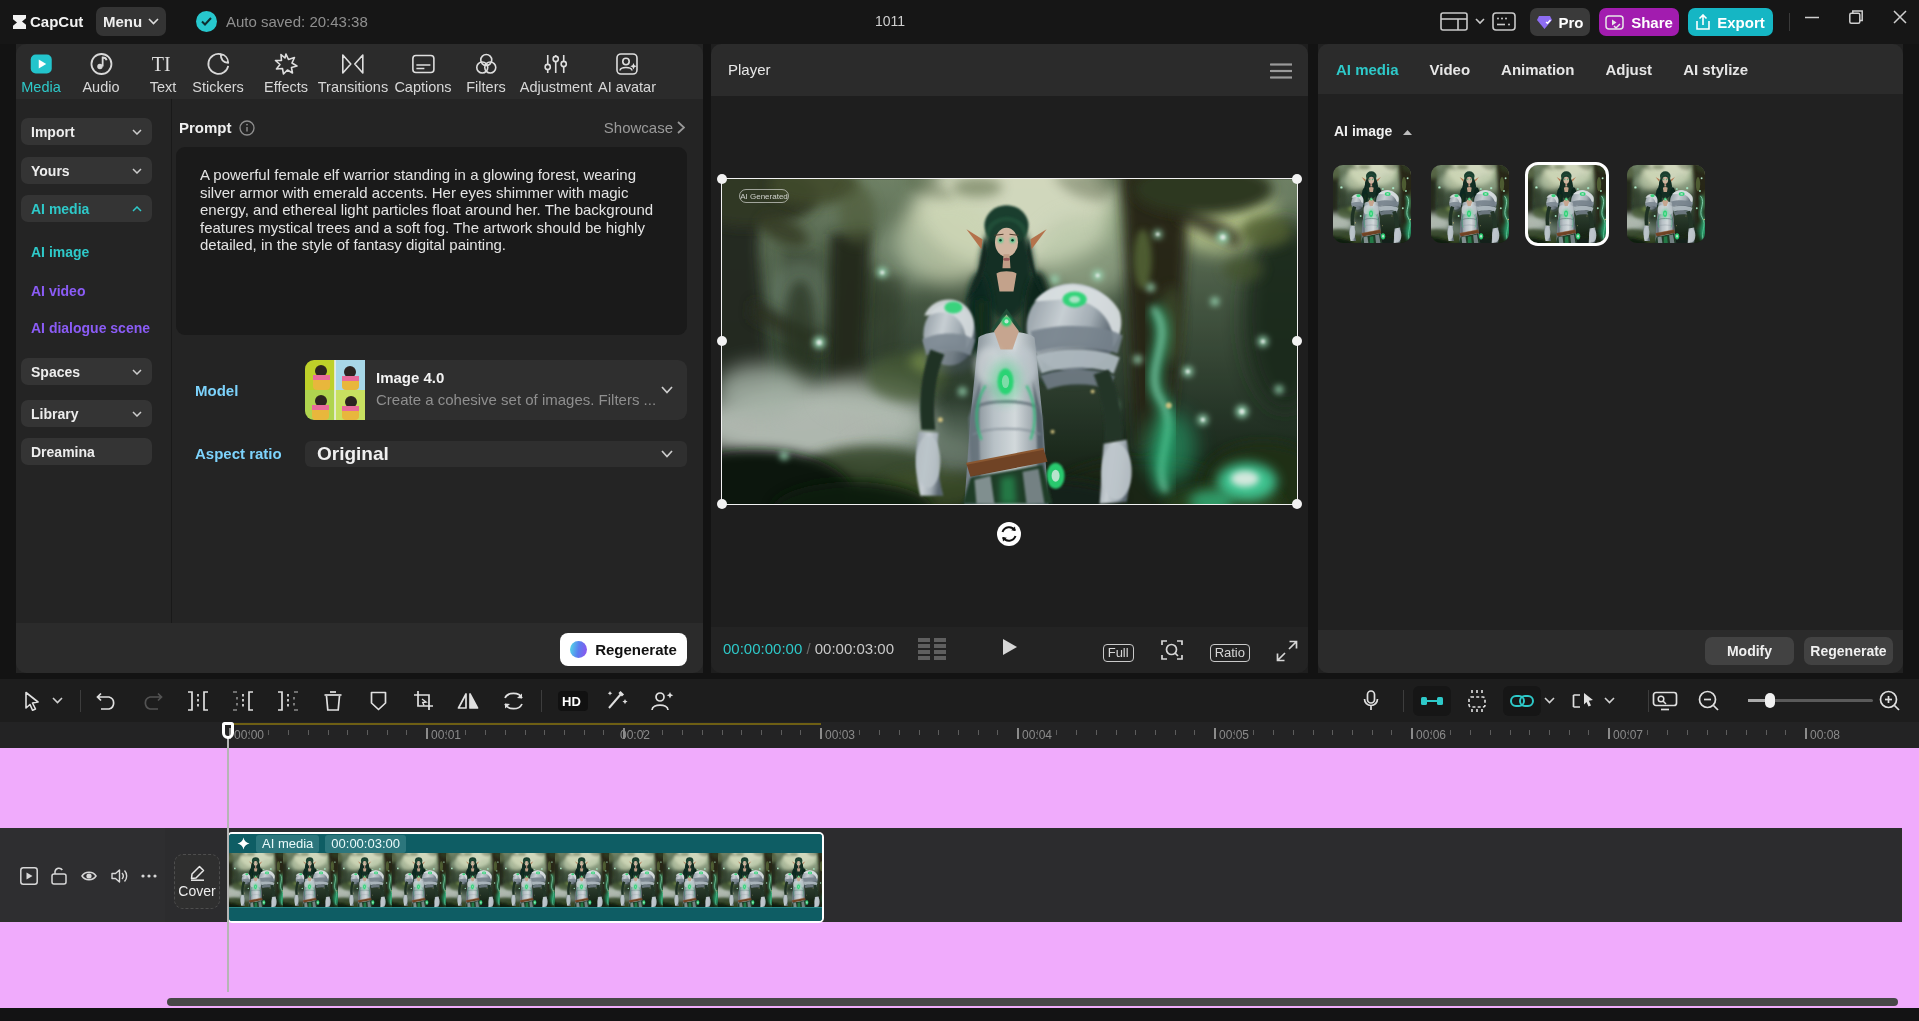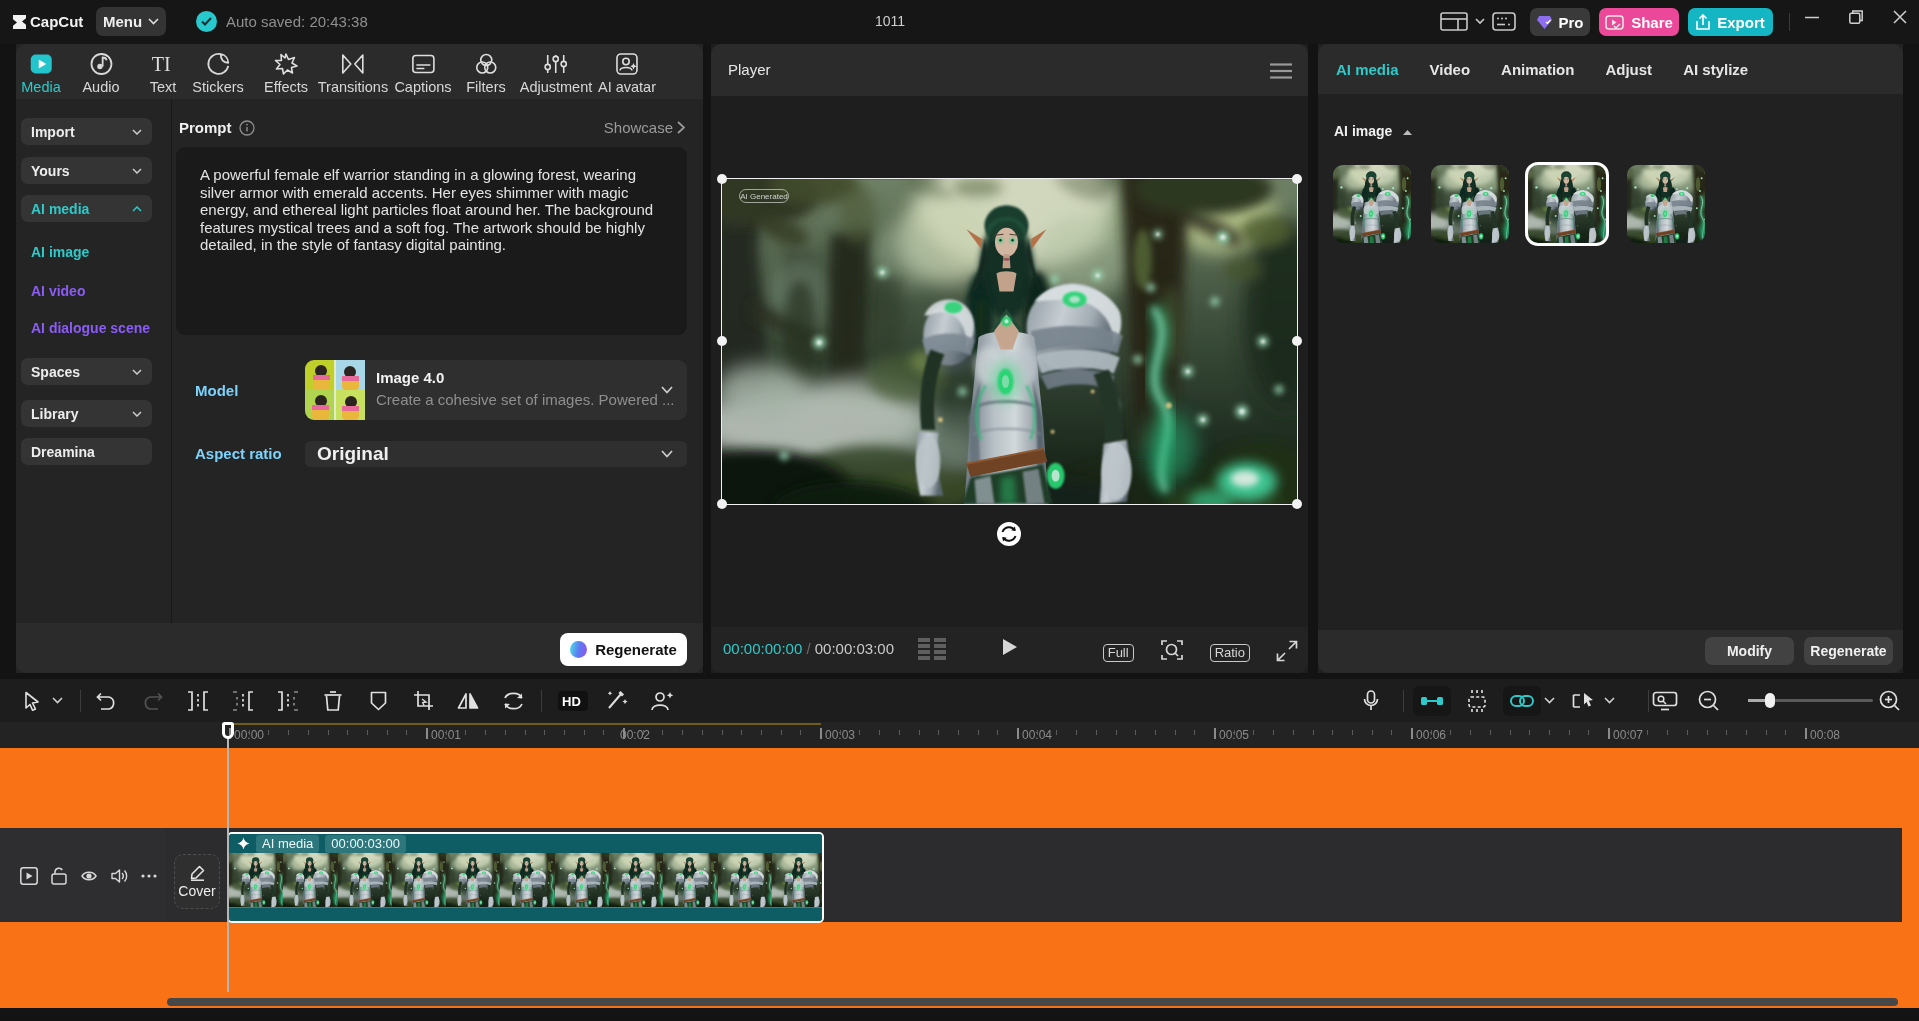--- a/index.html
+++ b/index.html
@@ -9,21 +9,21 @@
   .abs { position:absolute; }
   
   #topbar { position:absolute; left:0; top:0; width:1919px; height:44px; background:#161616; }
   .menu-btn { position:absolute; left:96px; top:7px; width:70px; height:29px; background:#343434;
     border-radius:7px; color:#eee; font-size:15px; font-weight:bold; display:flex; align-items:center; justify-content:center; gap:6px;}
   .autosave { position:absolute; left:196px; top:11px; display:flex; align-items:center; gap:9px; color:#8f8f8f; font-size:15px;}
   .chk { width:21px; height:21px; border-radius:50%; background:#27c8ce; display:flex; align-items:center; justify-content:center; }
   .title1011 { position:absolute; left:0; top:13px; width:1780px; text-align:center; color:#cfcfcf; font-size:14px; }
   .pro-btn{ position:absolute; left:1530px; top:8px; width:60px; height:28px; background:#3a3a3a; border-radius:7px;
     display:flex; align-items:center; justify-content:center; gap:5px; color:#fff; font-weight:bold; font-size:15px;}
-  .share-btn{ position:absolute; left:1599px; top:8px; width:80px; height:28px; background:#ec4899; border-radius:7px;
+  .share-btn{ position:absolute; left:1599px; top:8px; width:80px; height:28px; background:#a21caf; border-radius:7px;
     display:flex; align-items:center; justify-content:center; gap:7px; color:#fff; font-weight:bold; font-size:15px;}
   .export-btn{ position:absolute; left:1688px; top:8px; width:85px; height:28px; background:#15b6c4; border-radius:7px;
     display:flex; align-items:center; justify-content:center; gap:7px; color:#fff; font-weight:bold; font-size:15px;}
   .winbtns { position:absolute; right:12px; top:10px; display:flex; gap:30px; align-items:center; color:#cfcfcf; }
   #leftpanel { position:absolute; left:16px; top:44px; width:687px; height:629px; background:#242424; }
   #playerpanel { position:absolute; left:711px; top:44px; width:597px; height:629px; background:#1e1e1e; }
   #rightpanel { position:absolute; left:1318px; top:44px; width:585px; height:629px; background:#212121; }
   .panelhead { position:absolute; left:0; top:0; width:100%; height:52px; background:#2b2b2b; border-radius:10px 10px 0 0; }
   .panelfoot { position:absolute; left:0; bottom:0; width:100%; height:50px; background:#2b2b2b; border-radius:0 0 10px 10px; }
   
@@ -58,21 +58,21 @@
   .rtabs { position:absolute; left:0; top:0; width:100%; height:50px; background:#2b2b2b; border-radius:10px 10px 0 0;
      display:flex; align-items:center; gap:31px; padding-left:18px; font-size:15px; font-weight:bold; color:#e6e6e6;}
   .rtabs .active { color:#2ec9c9; }
   .thumb { position:absolute; top:121px; width:78px; height:78px; border-radius:10px; overflow:hidden; }
   .rbtn { height:28px; background:#424242; border-radius:7px; color:#f0f0f0; font-size:14px; font-weight:bold;
      display:flex; align-items:center; justify-content:center; }
   
   #toolbar { position:absolute; left:0; top:679px; width:1919px; height:43px; background:#1d1d1d; }
   .tb-ico { position:absolute; top:0; height:43px; display:flex; align-items:center; justify-content:center; color:#d9d9d9;}
   
-  #timeline { position:absolute; left:0; top:722px; width:1919px; height:299px; background:#f97316; }
+  #timeline { position:absolute; left:0; top:722px; width:1919px; height:299px; background:#f0abfc; }
   #trackrow { position:absolute; left:0; top:106px; width:1902px; height:94px; background:#2c2c2e; }
   #trackhead { position:absolute; left:0; top:106px; width:165px; height:94px; background:#2e2e30; }
   .ruler { position:absolute; left:0; top:0; width:1919px; height:26px; background:#232324; }
   .rlabel { position:absolute; top:6px; font-size:12px; color:#8b8b8b; }
   .cover-btn { position:absolute; left:174px; top:132px; width:46px; height:55px; background:#2f2f2f; border-radius:9px;
      border:1px dashed #4e4e4e; display:flex; flex-direction:column; align-items:center; justify-content:center; gap:2px;
      color:#ededed; font-size:14px; }
   #clip { position:absolute; left:227px; top:110px; width:597px; height:91px; border-radius:5px; border:2px solid #fff;
      background:#0e5d64; overflow:hidden; }
   .clip-head { position:absolute; left:0; top:0; width:100%; height:19px; background:#0e5d64; display:flex; align-items:center;
@@ -485,21 +485,21 @@
           <rect x="37" y="16" width="17" height="5" fill="#e86a9a"></rect>
       <circle cx="16" cy="41" r="6" fill="#2c2420"></circle>
           <rect x="7" y="45" width="17" height="15" rx="4" fill="#e8b73c"></rect>
           <rect x="7" y="45" width="17" height="5" fill="#e86a9a"></rect>
       <circle cx="46" cy="42" r="6" fill="#2c2420"></circle>
           <rect x="37" y="46" width="17" height="14" rx="4" fill="#e8b73c"></rect>
           <rect x="37" y="46" width="17" height="5" fill="#e86a9a"></rect>
       <line x1="30" y1="0" x2="30" y2="60" stroke="#f0f0f0" stroke-width="1.5"></line>
     </svg>
     <div class="abs" style="left:71px; top:9px; font-size:15px; font-weight:bold; color:#f2f2f2;">Image 4.0</div>
-    <div class="abs" style="left:71px; top:31px; font-size:15px; color:#8f8f8f;">Create a cohesive set of images. Powered ...</div>
+    <div class="abs" style="left:71px; top:31px; font-size:15px; color:#8f8f8f;">Create a cohesive set of images. Filters ...</div>
     <svg width="12" height="8" viewBox="0 0 12 8" style="position:absolute; right:14px; top:26px;">
           <path d="M1 1 L6 6.5 L11 1" stroke="#ccc" stroke-width="1.7" fill="none"></path>
         </svg>
   </div>
   <div class="mrow-label" style="top:401px;">Aspect ratio</div>
   <div class="aspect-sel">Original
     <svg width="12" height="8" viewBox="0 0 12 8" style="position:absolute; right:14px; top:9px;">
           <path d="M1 1 L6 6.5 L11 1" stroke="#ccc" stroke-width="1.7" fill="none"></path>
         </svg>
   </div>

